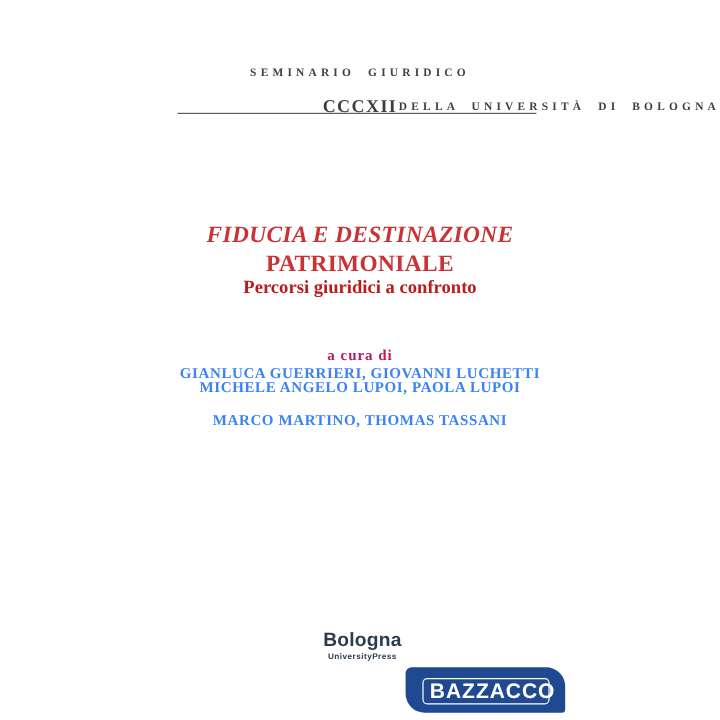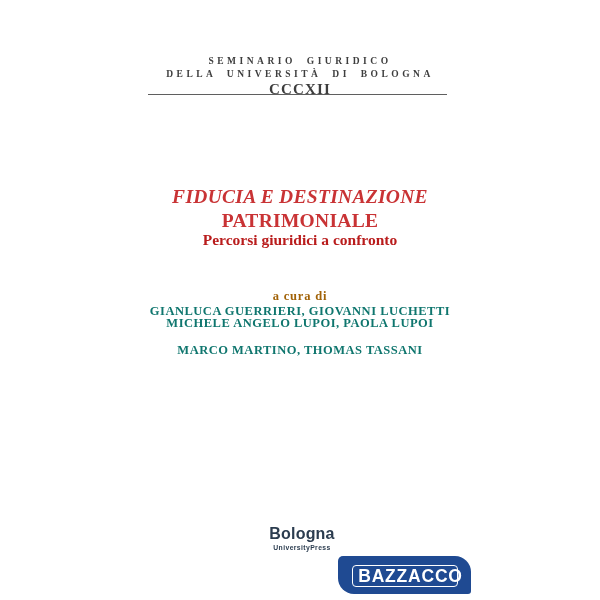--- a/index.html
+++ b/index.html
@@ -22,21 +22,21 @@
   .series-line {
     font-family: "Liberation Serif", serif;
     font-weight: 700;
     font-size: 9.5px;
     letter-spacing: 3.5px;
     word-spacing: 5px;
     color: #3e3e3e;
     line-height: 1;
   }
   .series-line1 { top: 45px; }
-  .series-line2 { top: 58px; }
+  .series-line2 { top: 74px; text-align: right; }
   .series-number {
     top: 70px;
     font-family: "Liberation Serif", serif;
     font-weight: 700;
     font-size: 15px;
     letter-spacing: 1.2px;
     color: #3e3e3e;
     line-height: 1;
   }
   .series-divider {
@@ -67,29 +67,29 @@
     line-height: 1;
   }
 
   
   .editors-intro {
     top: 278px;
     font-family: "Liberation Serif", serif;
     font-weight: 700;
     font-size: 12.5px;
     letter-spacing: 0.8px;
-    color: #a16207;
+    color: #be185d;
     line-height: 1;
   }
   .editors-line {
     font-family: "Liberation Serif", serif;
     font-weight: 700;
     font-size: 12.5px;
     letter-spacing: 0.5px;
-    color: #0f766e;
+    color: #3b82f6;
     line-height: 1;
   }
   .editors-line1 { top: 292.5px; }
   .editors-line2 { top: 305px; }
   .editors-line3 { top: 332px; }
 
   
   .publisher {
     position: absolute;
     left: 4px; right: 0;

